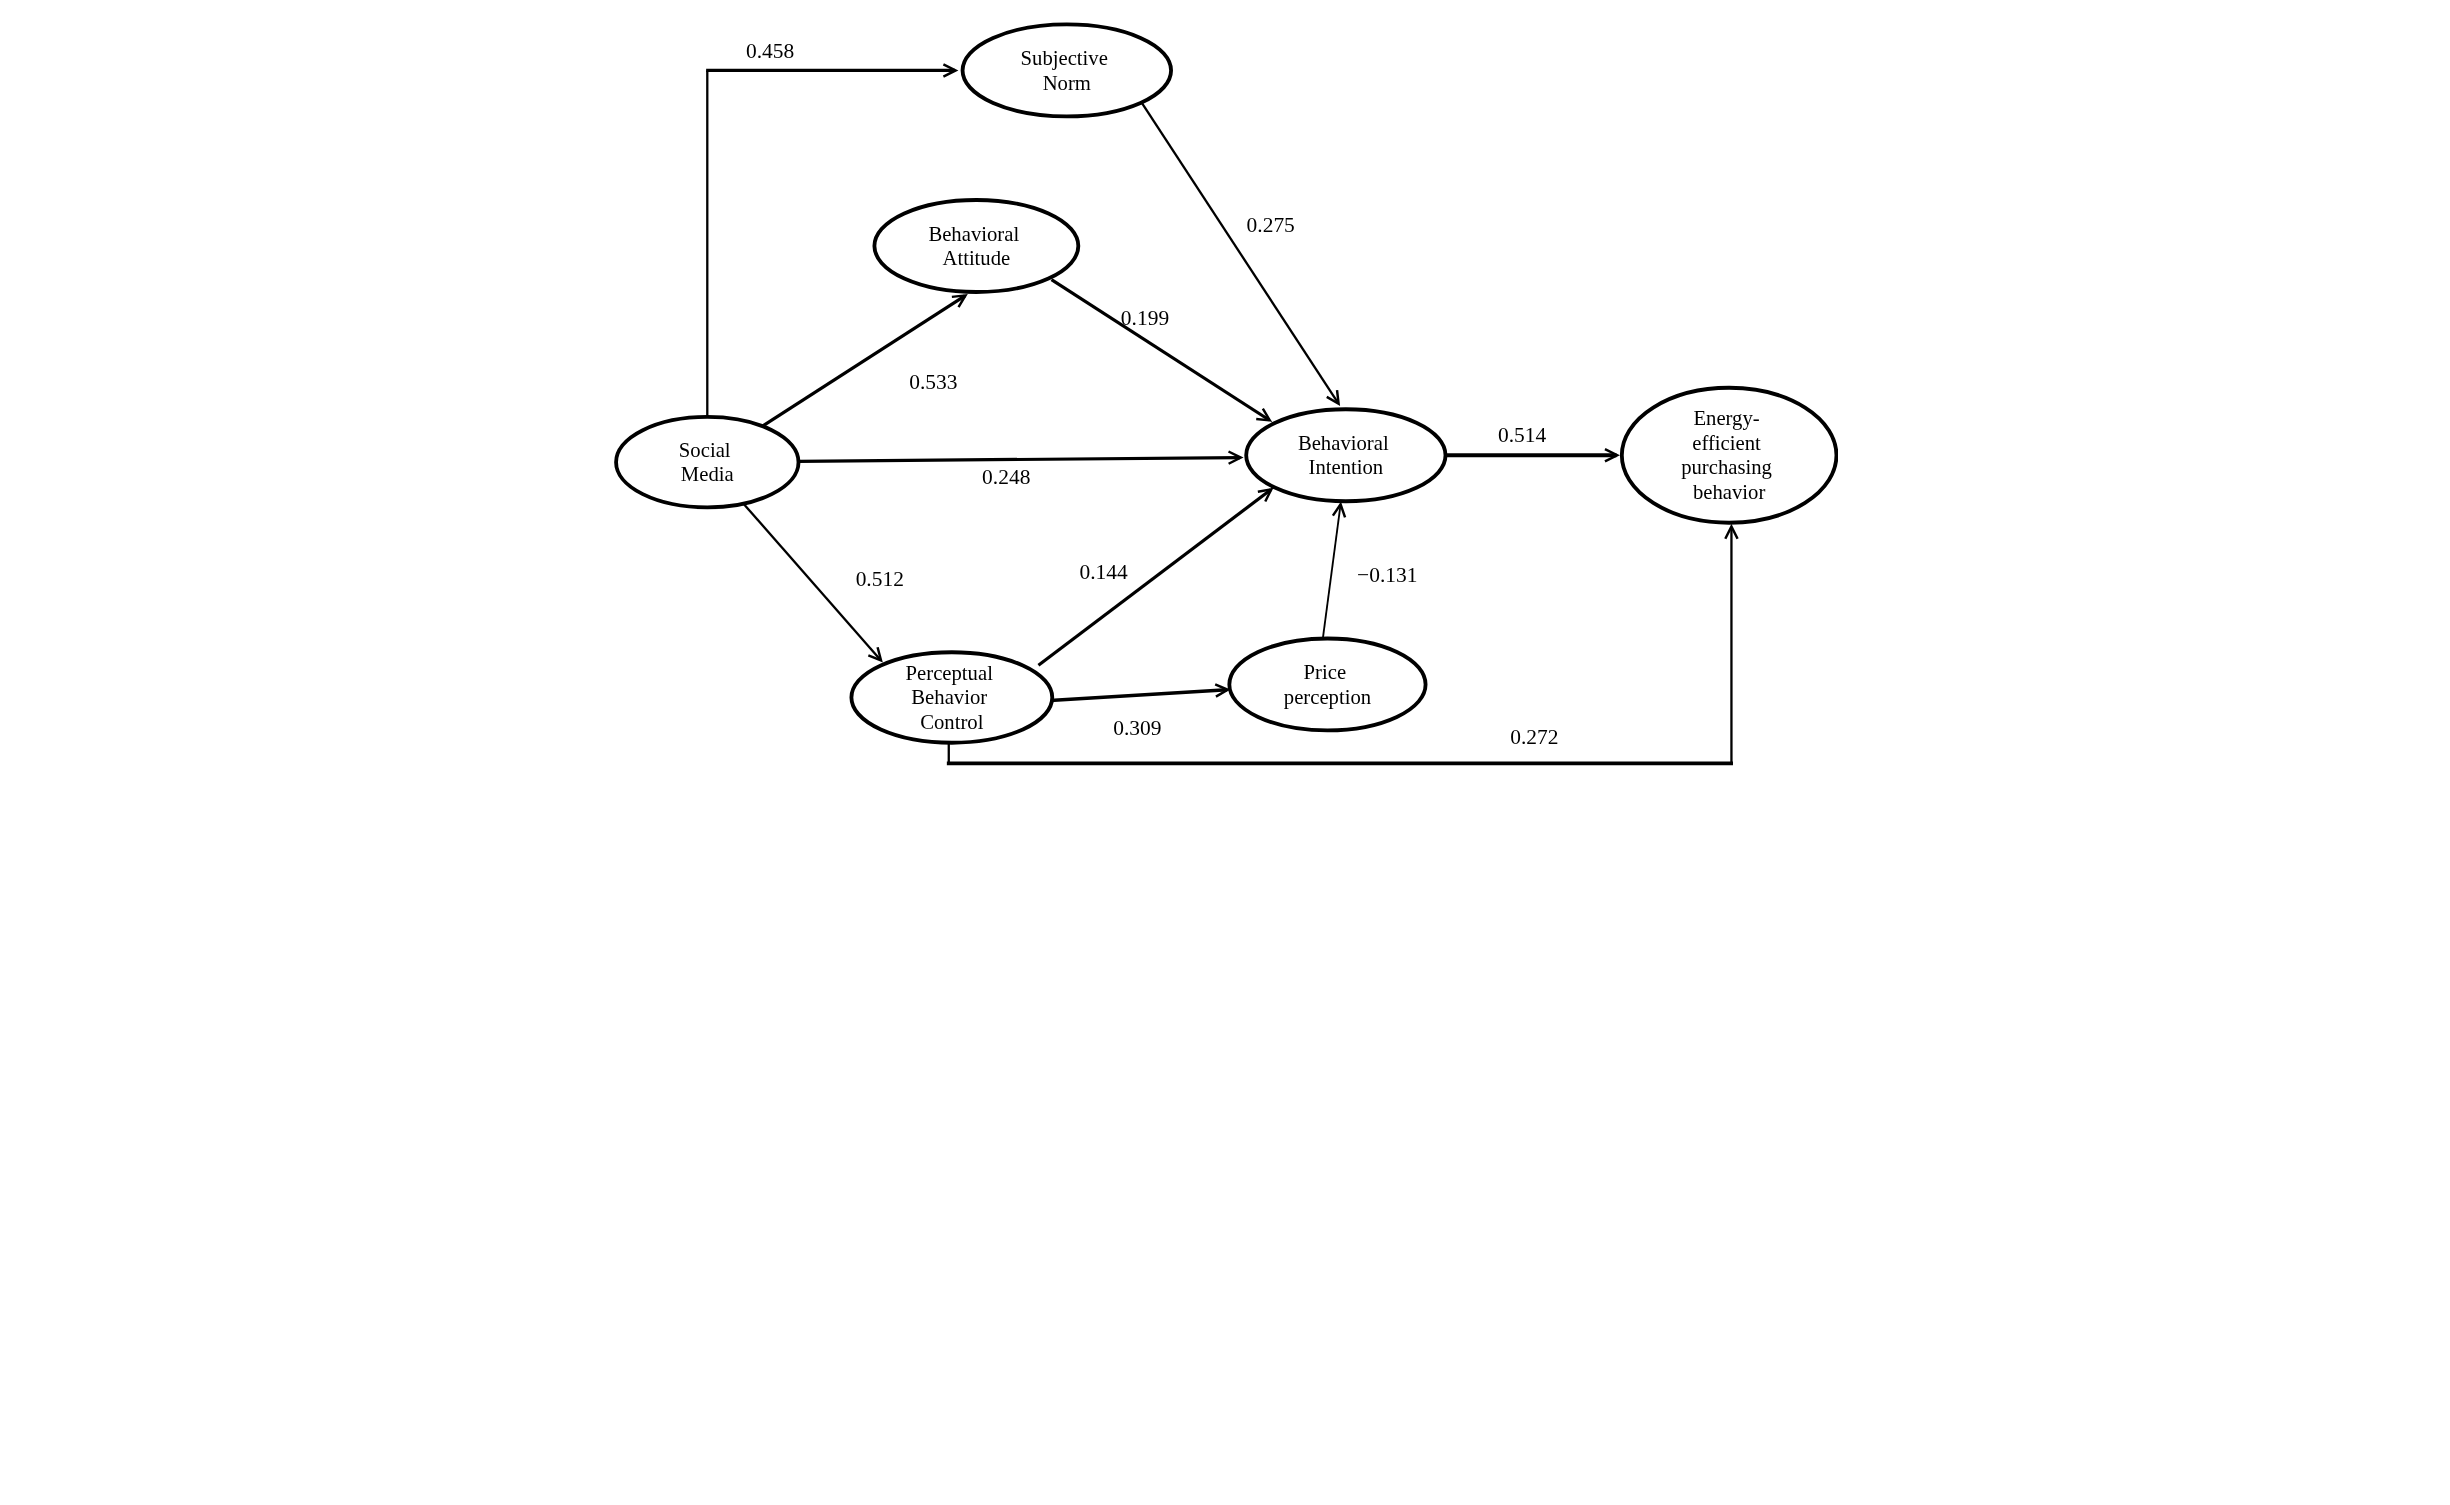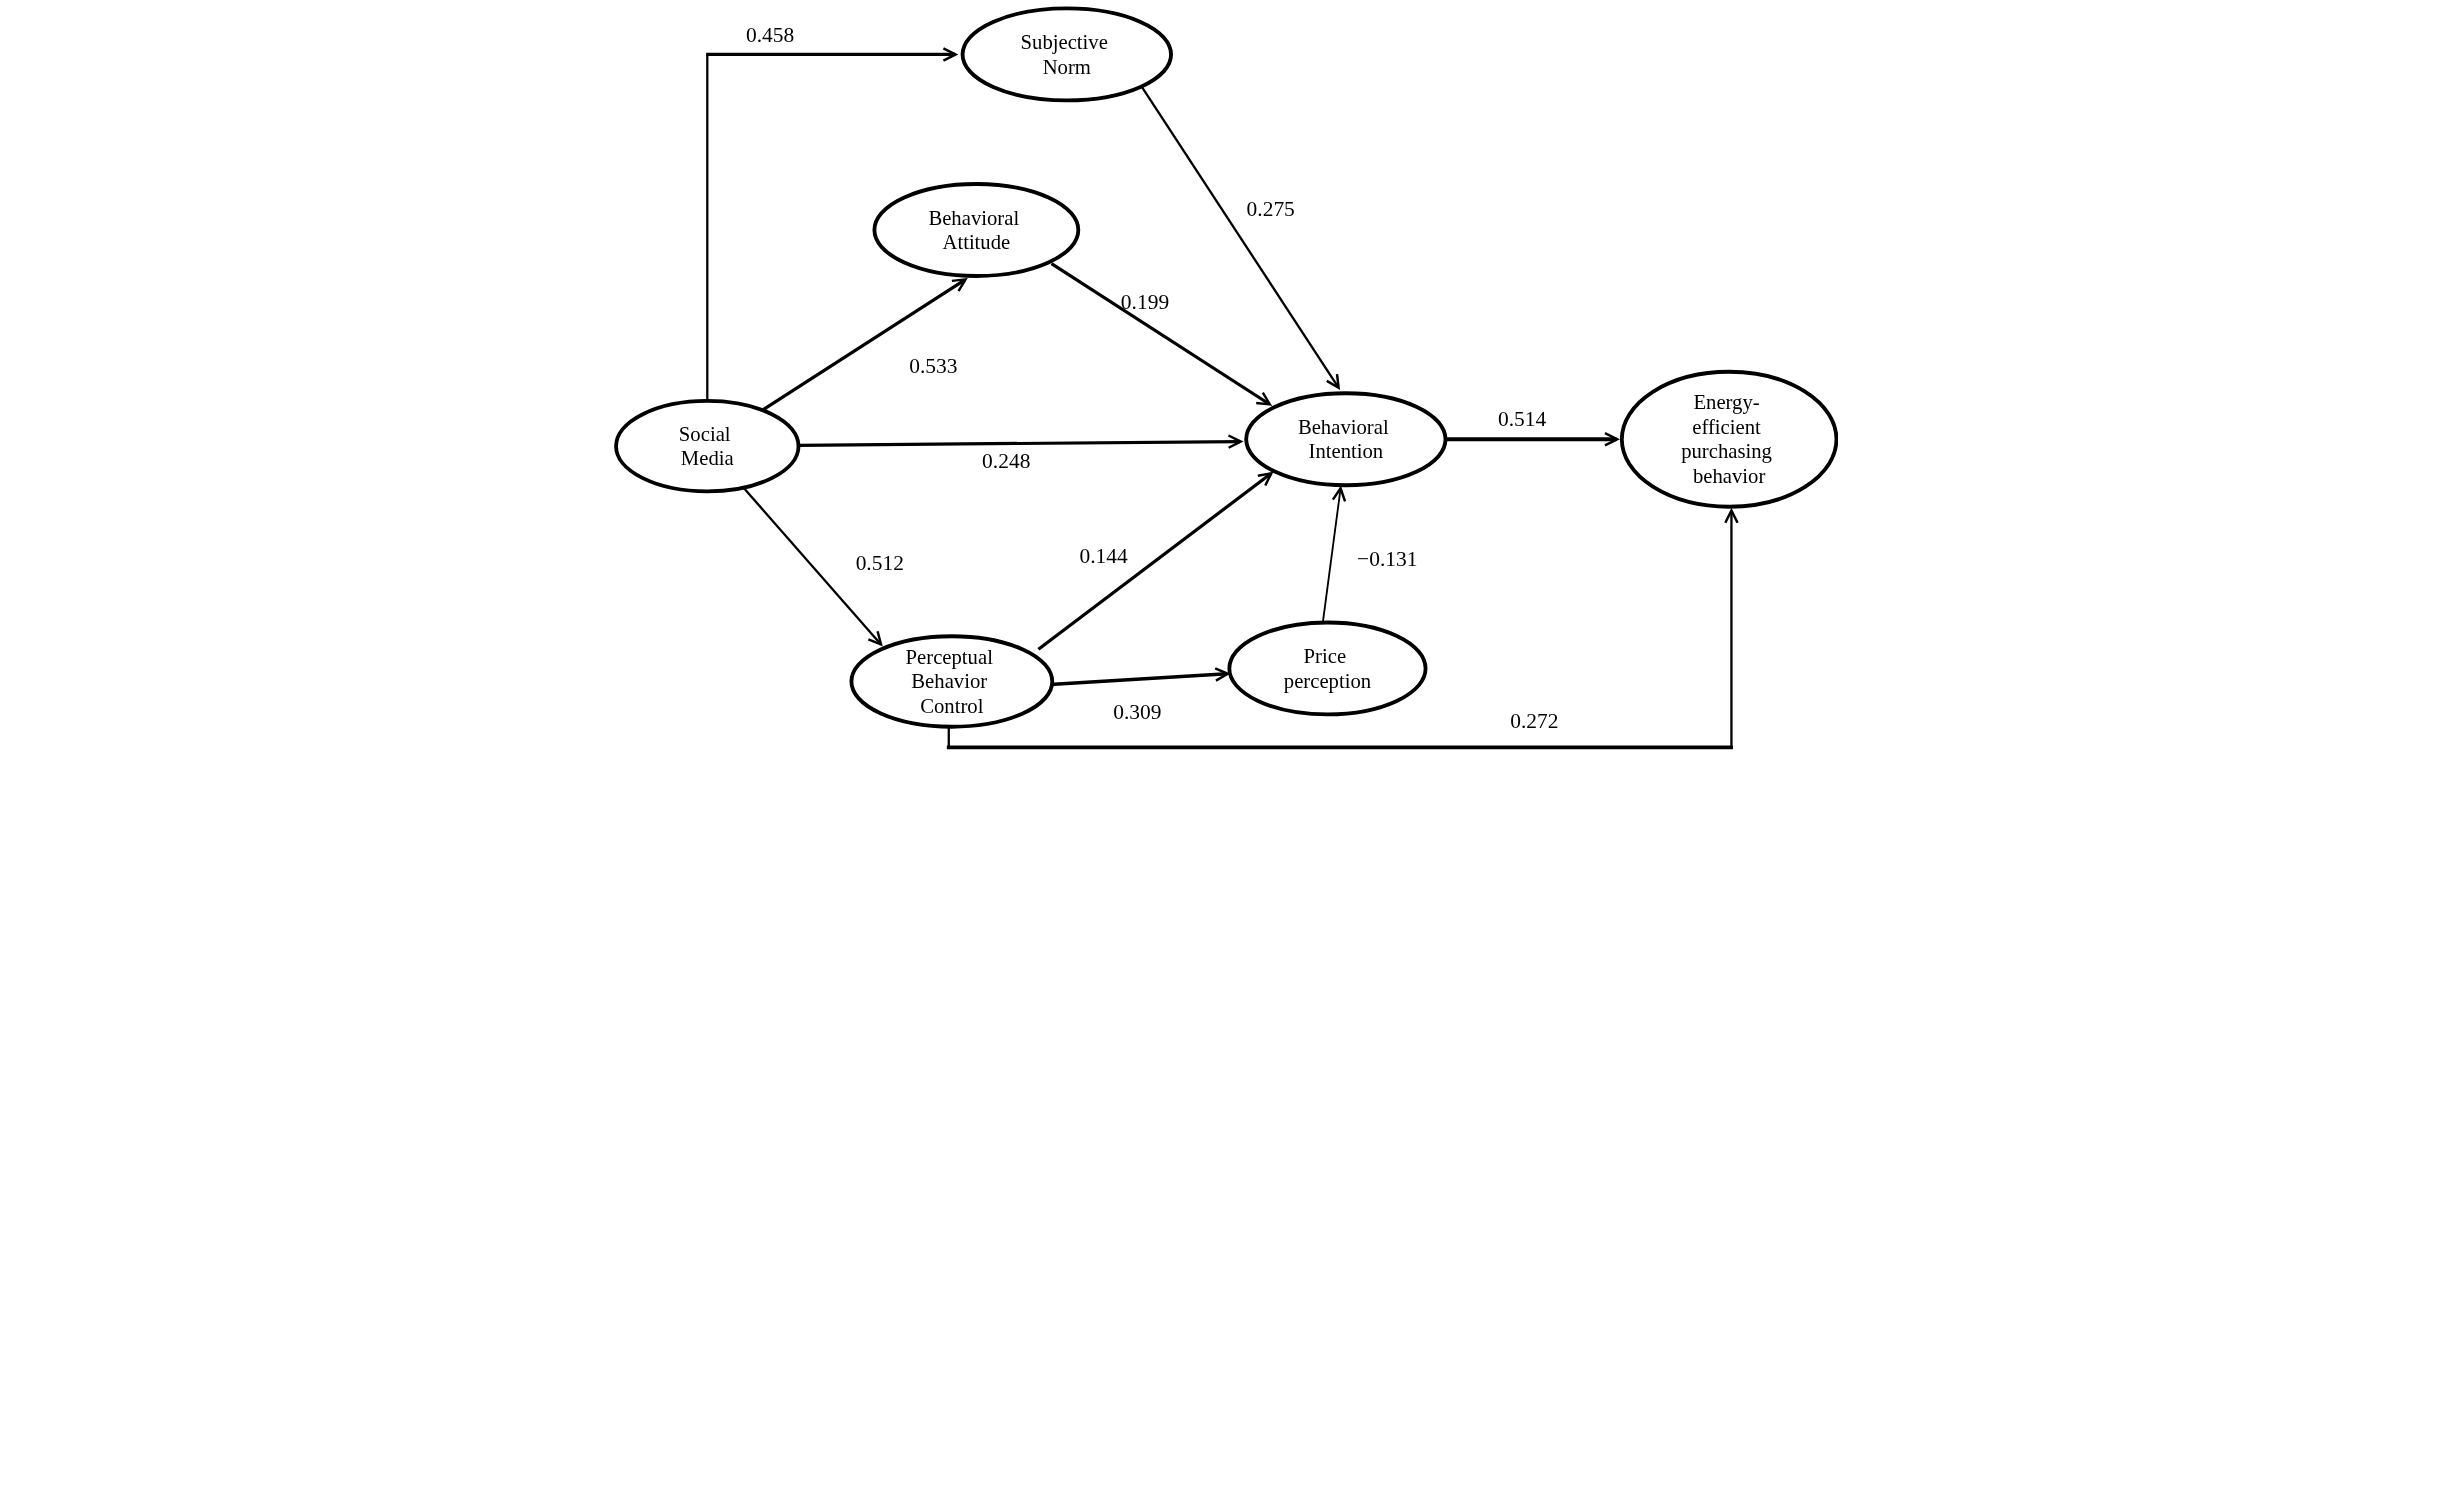--- a/index.html
+++ b/index.html
@@ -3,21 +3,21 @@
 <meta charset="utf-8">
 <style>
   html, body {
     margin: 0;
     padding: 0;
     background: #ffffff;
   }
   .figure-wrap {
     width: 100%;
     max-width: 1225px;
-    margin: 0 auto;
+    margin: 16px auto;
     background: #3b82f6;
   }
   svg {
     display: block;
     width: 100%;
     height: auto;
     background: #ffffff;
   }
   .node-ellipse {
     fill: #ffffff;

